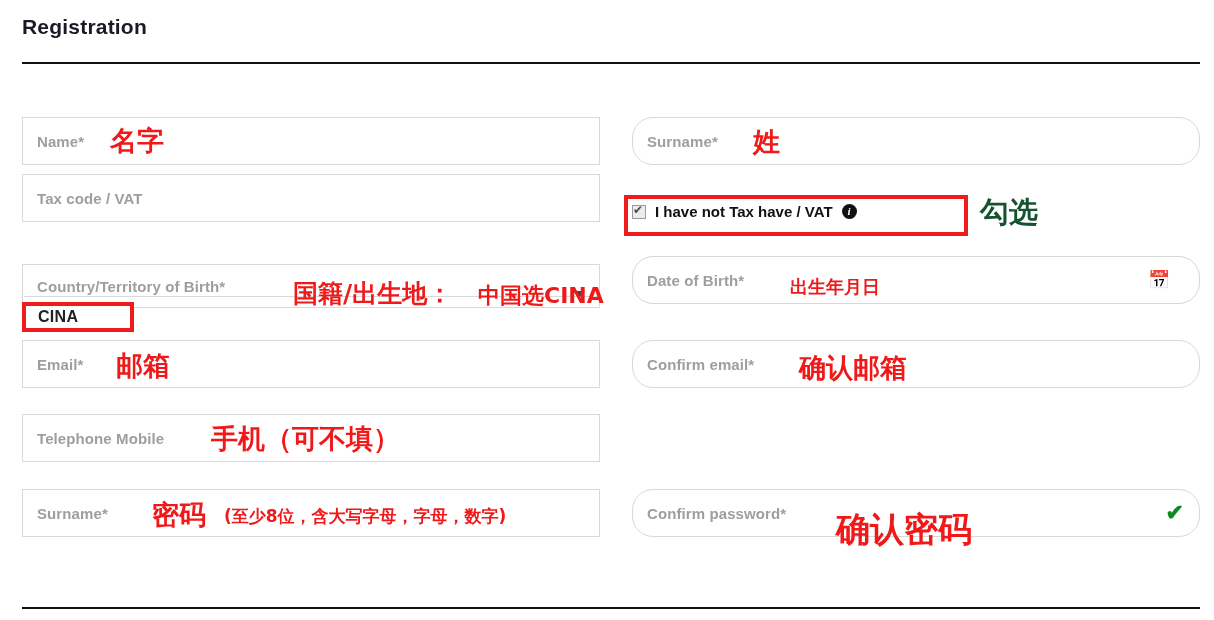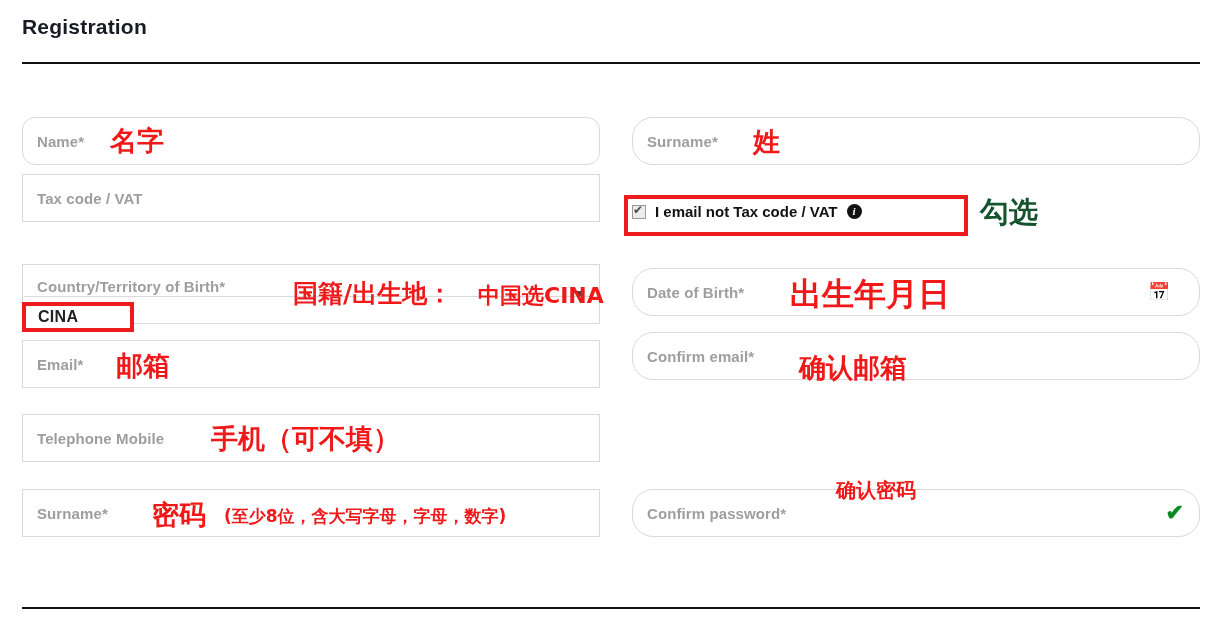--- a/index.html
+++ b/index.html
@@ -92,27 +92,27 @@
   }
   .select-underline {
     position: absolute;
     left: 1px;
     right: 1px;
     top: 31px;
     border-top: 1px solid #d9d9d9;
   }
 
   
-  #field-name          { top: 117px; border-radius: 13px; }
+  #field-name          { top: 117px; }
   #field-surname       { top: 117px; }
   #field-taxcode       { top: 174px; }
-  #field-country       { top: 264px; height: 60px; }
-  #field-dob           { top: 268px; }
+  #field-country       { top: 264px; height: 44px; }
+  #field-dob           { top: 256px; }
   #field-email         { top: 340px; }
-  #field-confirm-email { top: 332px; }
+  #field-confirm-email { top: 340px; }
   #field-telephone     { top: 414px; }
   #field-password      { top: 489px; }
   #field-repeat-pass   { top: 489px; }
 
   
   #taxcode-checkbox-group {
     position: absolute;
     left: 632px;
     top: 203px;
     display: flex;
@@ -215,48 +215,48 @@
     z-index: 6;
     line-height: 1;
   }
   .annot.green { color: #14532d; }
 
   #annot-name            { left: 110px; top: 127px; font-size: 27px; text-align: center; }
   #annot-surname         { left: 753px; top: 128px; font-size: 27px; }
   #annot-checkbox-green  { left: 980px; top: 198px; font-size: 29px; }
   #annot-country         { left: 293px; top: 281px; font-size: 25px; }
   #annot-country-small   { left: 478px; top: 285px; font-size: 22px; }
-  #annot-dob             { left: 790px; top: 278px; font-size: 32px; }
+  #annot-dob             { left: 790px; top: 278px; font-size: 18px; }
   #annot-email           { left: 116px; top: 352px; font-size: 27px; }
   #annot-confirm-email   { left: 799px; top: 354px; font-size: 27px; }
   #annot-telephone       { left: 211px; top: 425px; font-size: 27px; }
   #annot-password        { left: 152px; top: 501px; font-size: 27px; }
   #annot-password-note   { left: 224px; top: 508px; font-size: 17px; }
-  #annot-repeat-password { left: 836px; top: 480px; font-size: 20px; }
+  #annot-repeat-password { left: 836px; top: 512px; font-size: 34px; }
 </style>
 </head>
 <body>
 
 <div id="page-title">Registration</div>
 <div id="title-divider"></div>
 
 <div class="field col-left" id="field-name">
   <span class="field-label">Name*</span>
 </div>
 <div class="field col-right" id="field-surname">
   <span class="field-label">Surname*</span>
 </div>
 
 <div class="field col-left" id="field-taxcode">
   <span class="field-label">Tax code / VAT</span>
 </div>
 
 <div id="taxcode-checkbox-group">
   <span class="checkbox-box"></span>
-  <span id="taxcode-checkbox-label">I email not Tax code / VAT</span>
+  <span id="taxcode-checkbox-label">I have not Tax have / VAT</span>
   <span class="info-icon">i</span>
 </div>
 <div class="annot-box" id="annot-box-checkbox"></div>
 
 <div class="field col-left select-field" id="field-country">
   <span class="field-label">Country/Territory of Birth*</span>
   <span class="select-underline"></span>
   <span class="select-value">CINA</span>
   <span class="select-arrow"></span>
 </div>

